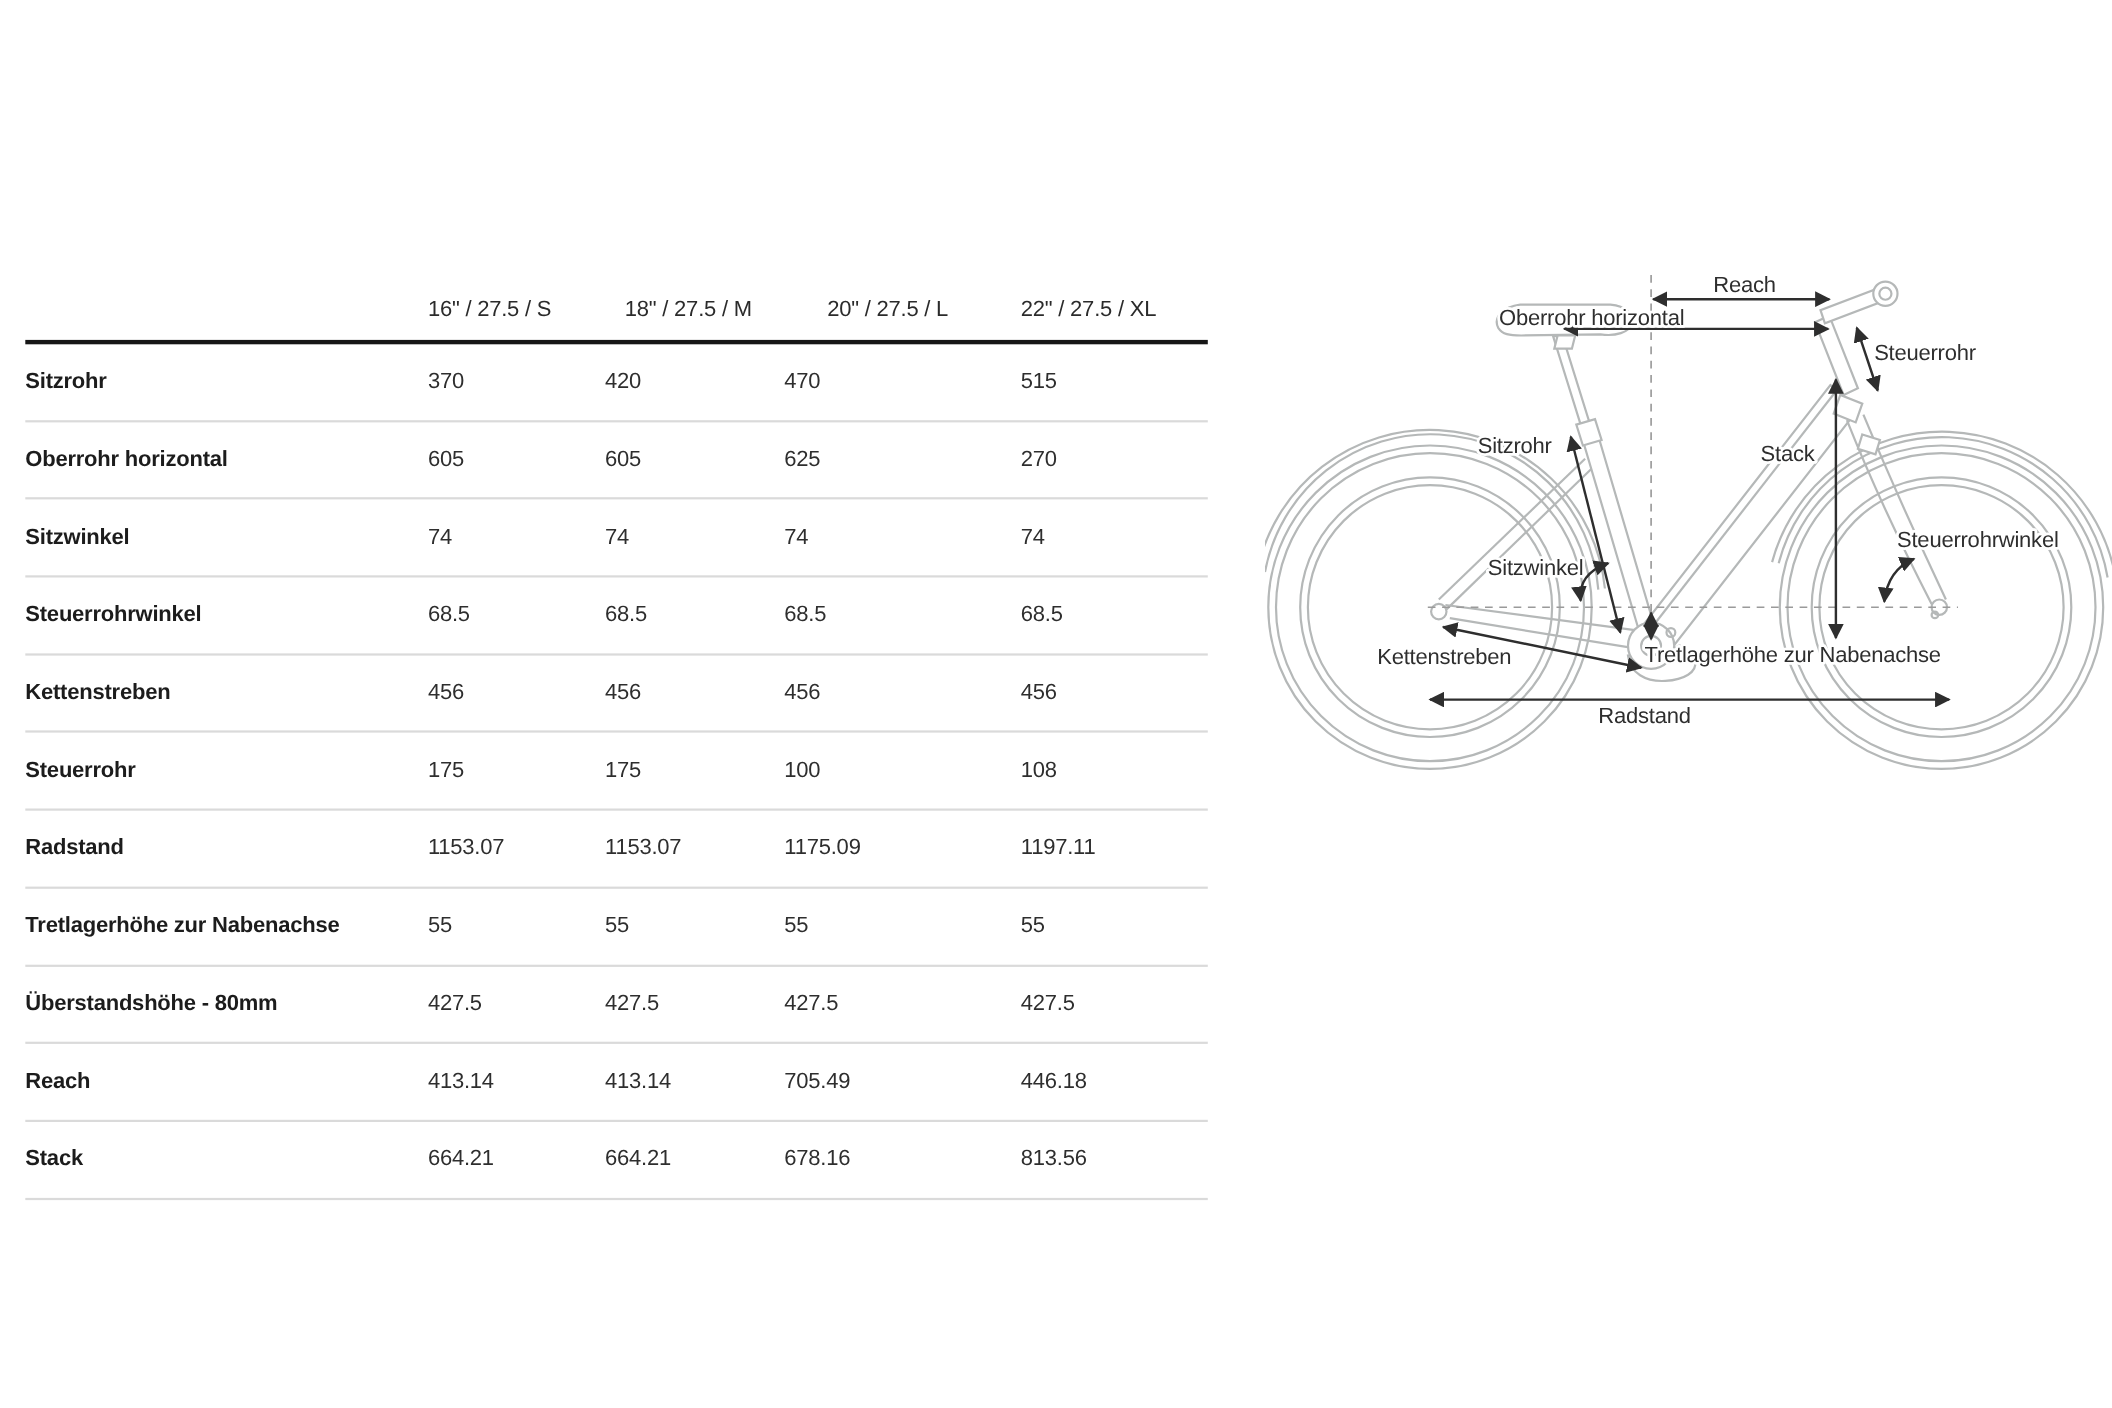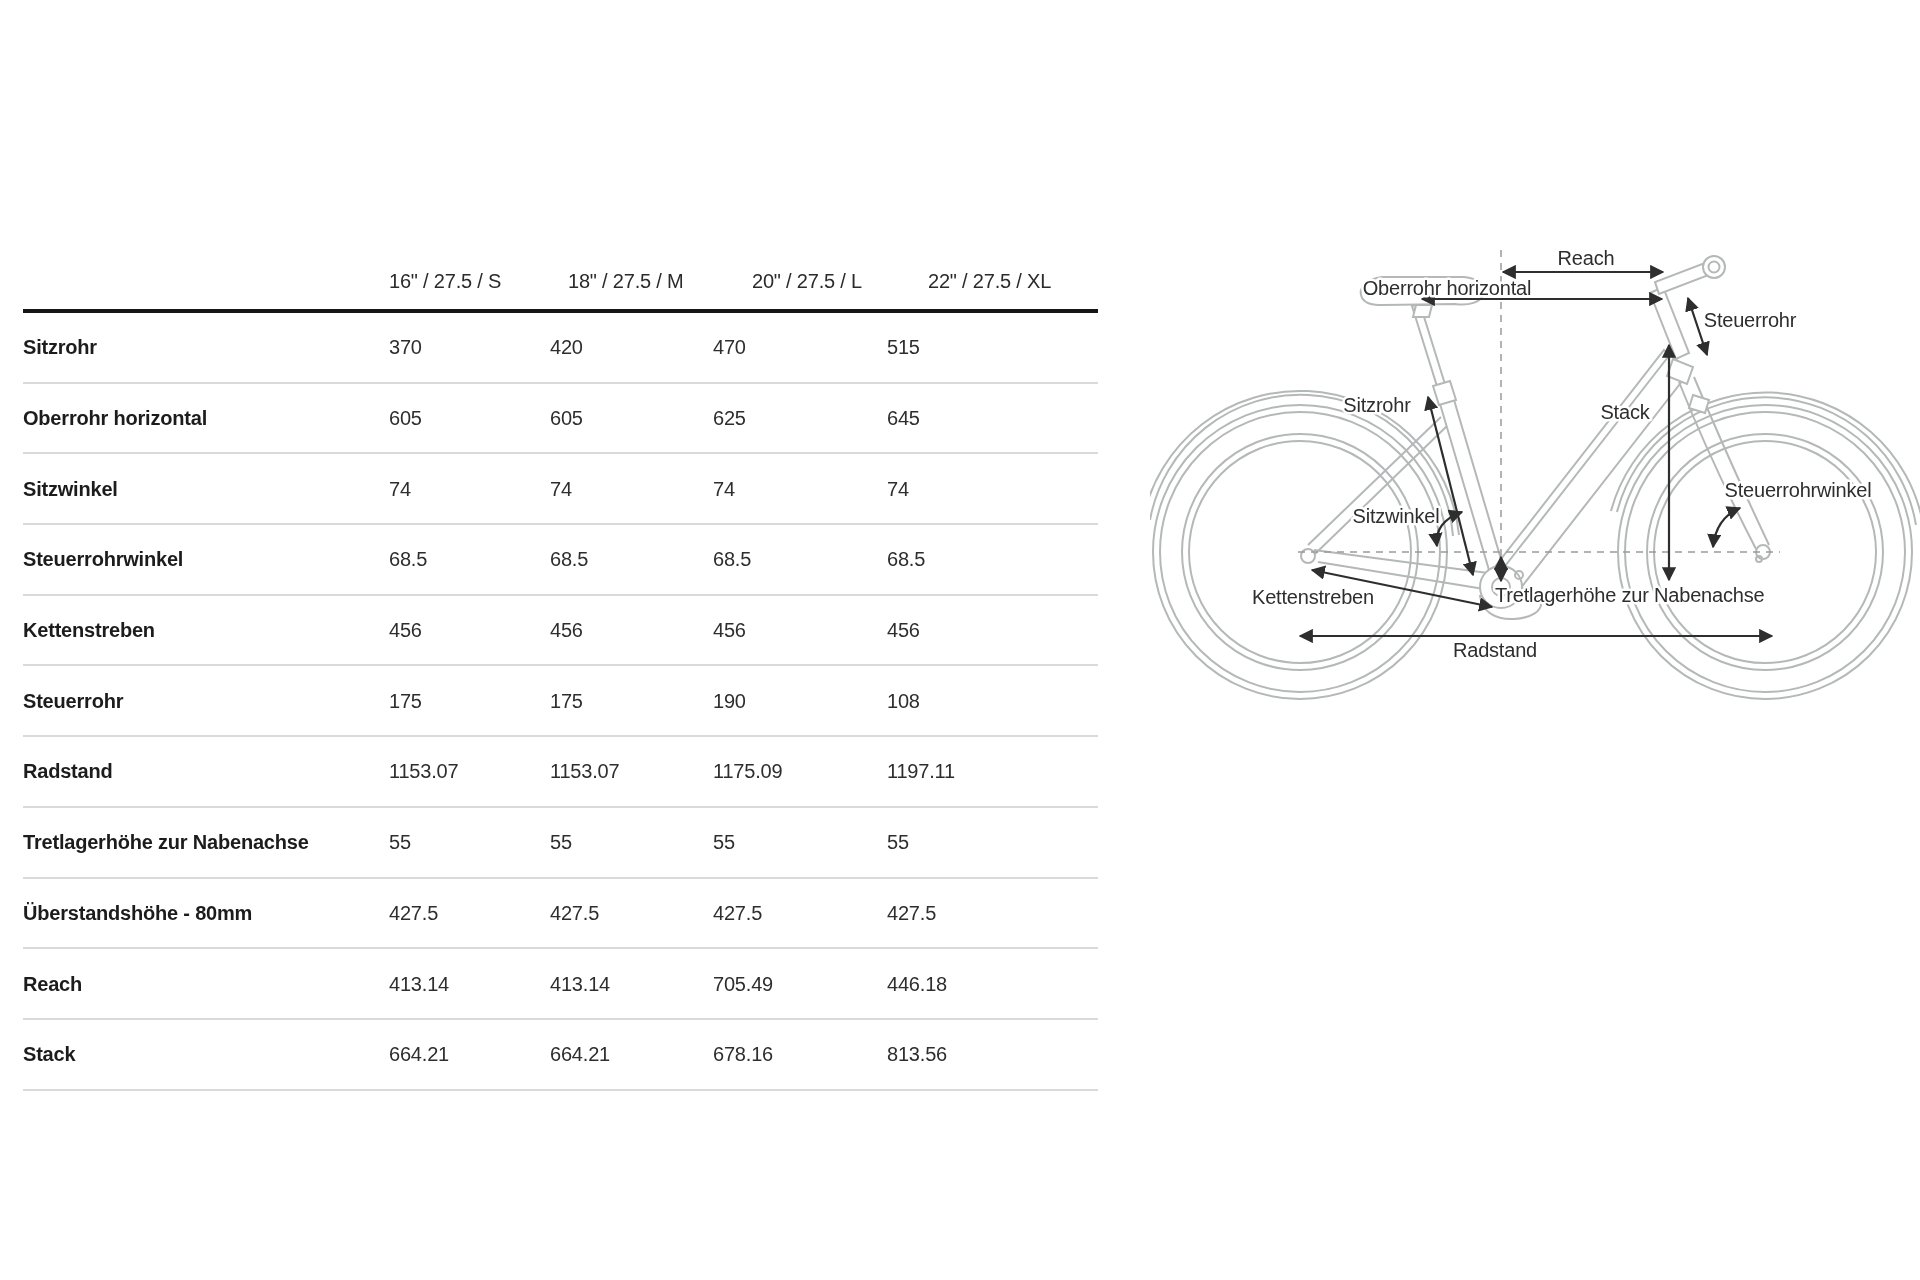--- a/index.html
+++ b/index.html
@@ -8,21 +8,21 @@
 
   
   .table-wrap{position:absolute;left:23px;top:248px;width:1075px;letter-spacing:-0.2px;}
   .thead{position:relative;height:61px;border-bottom:4px solid #161616;}
   .thead span{position:absolute;bottom:16px;font-size:20px;color:#2b2b2b;white-space:nowrap;}
   .c1{left:366px}.c2{left:545px}.c3{left:729px}.c4{left:905px}
   .row{position:relative;height:68.7px;border-bottom:2px solid #dadada;}
   .cell{position:absolute;top:50%;transform:translateY(-50%);font-size:20px;white-space:nowrap;}
   .cell.label{left:0;font-weight:bold;color:#1c1c1c;}
   .cell.v{color:#2e2e2e;}
-  .v.c1{left:366px}.v.c2{left:527px}.v.c3{left:690px}.v.c4{left:864px}
+  .v.c1{left:366px}.v.c2{left:527px}.v.c3{left:690px}.v.c4{left:905px}
 
   
   .diagram{position:absolute;left:1150px;top:220px;width:770px;height:520px;}
   .bike{stroke:#b5b8b8;stroke-width:2;fill:none;}
   .bikefill{stroke:#b5b8b8;stroke-width:2;fill:#ffffff;}
   .dash{stroke:#9a9a9a;stroke-width:1.5;fill:none;stroke-dasharray:7 6;}
   .dim{stroke:#2e2e2e;stroke-width:2.2;fill:none;}
   .dlabel{font-family:"Liberation Sans",sans-serif;font-size:20px;fill:#2e2e2e;
           letter-spacing:-0.2px;paint-order:stroke;stroke:#ffffff;stroke-width:5px;
           stroke-linejoin:round;}
@@ -44,21 +44,21 @@
       <div class="cell v c1">370</div>
       <div class="cell v c2">420</div>
       <div class="cell v c3">470</div>
       <div class="cell v c4">515</div>
     </div>
     <div class="row">
       <div class="cell label">Oberrohr horizontal</div>
       <div class="cell v c1">605</div>
       <div class="cell v c2">605</div>
       <div class="cell v c3">625</div>
-      <div class="cell v c4">645</div>
+      <div class="cell v c4">270</div>
     </div>
     <div class="row">
       <div class="cell label">Sitzwinkel</div>
       <div class="cell v c1">74</div>
       <div class="cell v c2">74</div>
       <div class="cell v c3">74</div>
       <div class="cell v c4">74</div>
     </div>
     <div class="row">
       <div class="cell label">Steuerrohrwinkel</div>
@@ -71,21 +71,21 @@
       <div class="cell label">Kettenstreben</div>
       <div class="cell v c1">456</div>
       <div class="cell v c2">456</div>
       <div class="cell v c3">456</div>
       <div class="cell v c4">456</div>
     </div>
     <div class="row">
       <div class="cell label">Steuerrohr</div>
       <div class="cell v c1">175</div>
       <div class="cell v c2">175</div>
-      <div class="cell v c3">190</div>
+      <div class="cell v c3">100</div>
       <div class="cell v c4">108</div>
     </div>
     <div class="row">
       <div class="cell label">Radstand</div>
       <div class="cell v c1">1153.07</div>
       <div class="cell v c2">1153.07</div>
       <div class="cell v c3">1175.09</div>
       <div class="cell v c4">1197.11</div>
     </div>
     <div class="row">

